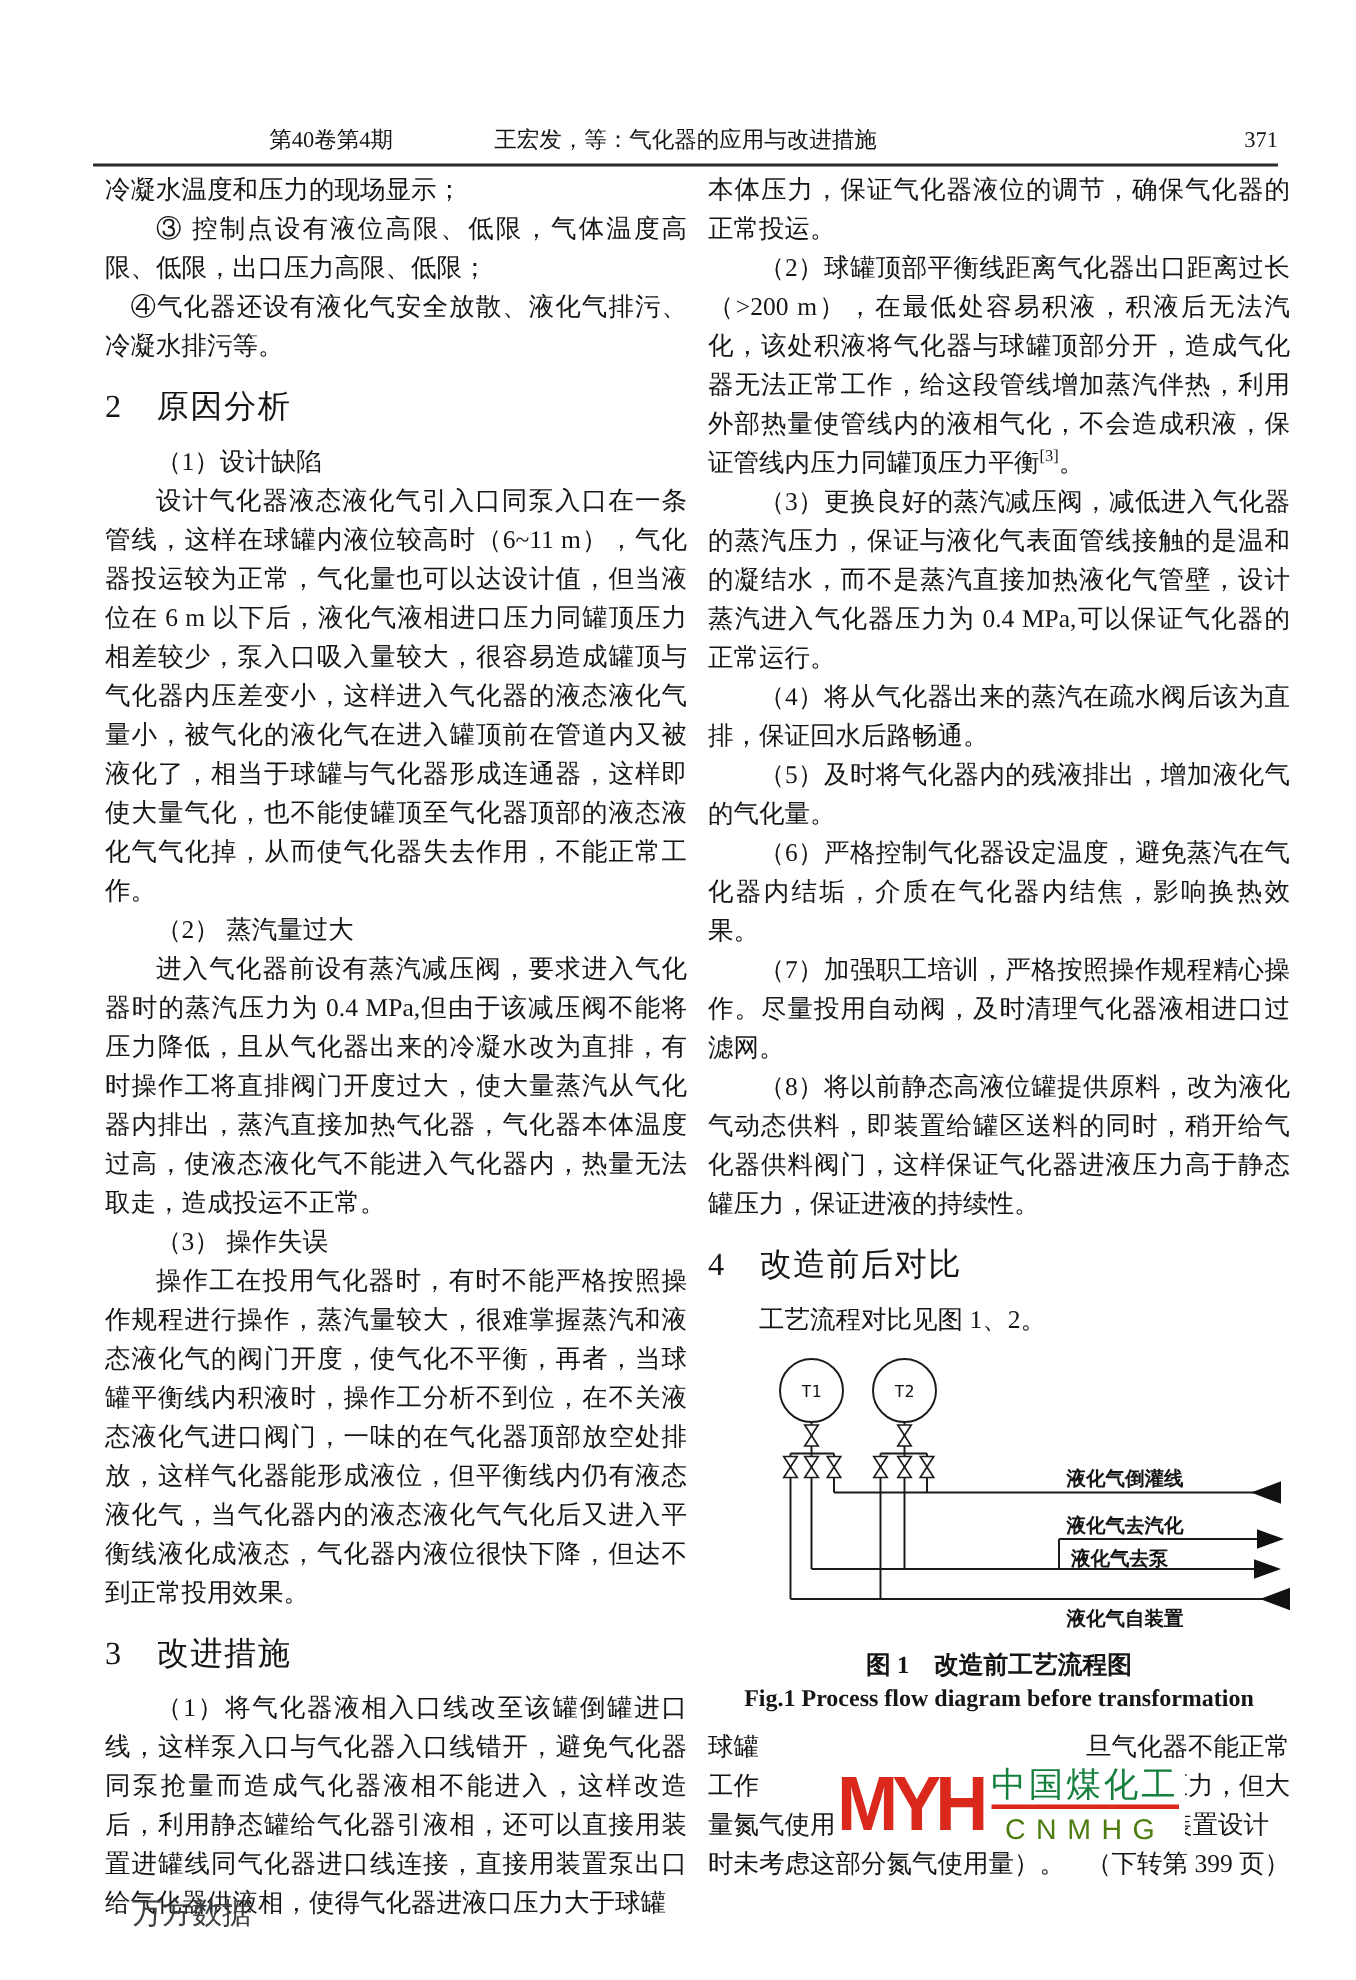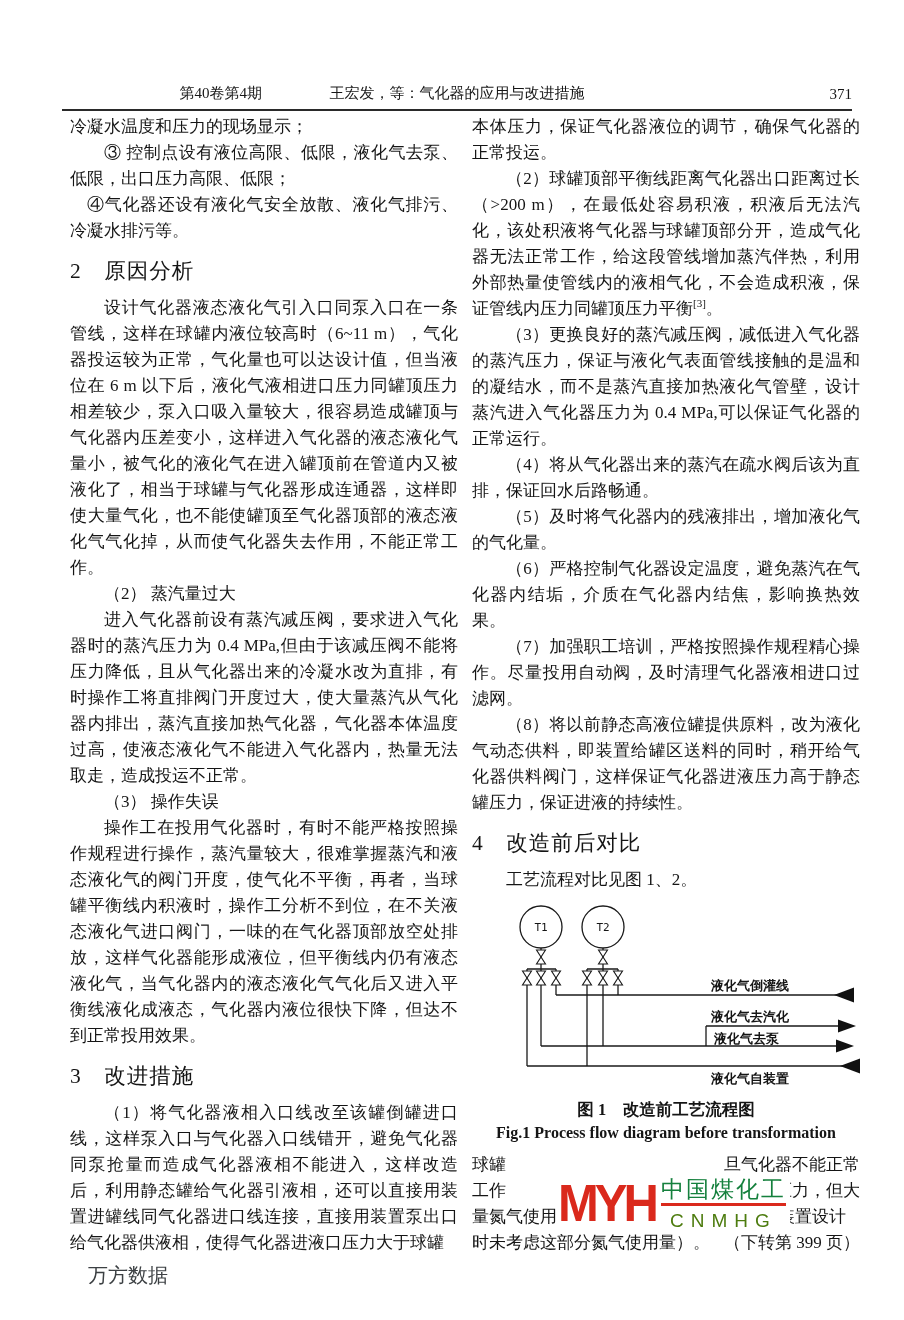--- a/index.html
+++ b/index.html
@@ -44,23 +44,24 @@
   <div class="header">
     <span class="h-left">第40卷第4期</span>
     <span class="h-center">王宏发，等：气化器的应用与改进措施</span>
     <span class="h-right">371</span>
   </div>
 
   <div class="columns">
 
     <div class="col">
       <p class="noind">冷凝水温度和压力的现场显示；</p>
-      <p>③ 控制点设有液位高限、低限，液化气去泵、低限，出口压力高限、低限；</p>
+      <p>③ 控制点设有液位高限、低限，气体温度高限、低限，出口压力高限、低限；</p>
       <p class="ind1">④气化器还设有液化气安全放散、液化气排污、冷凝水排污等。</p>
       <div class="sec">2　原因分析</div>
+      <p>（1）设计缺陷</p>
       <p>设计气化器液态液化气引入口同泵入口在一条管线，这样在球罐内液位较高时（6~11 m），气化器投运较为正常，气化量也可以达设计值，但当液位在 6 m 以下后，液化气液相进口压力同罐顶压力相差较少，泵入口吸入量较大，很容易造成罐顶与气化器内压差变小，这样进入气化器的液态液化气量小，被气化的液化气在进入罐顶前在管道内又被液化了，相当于球罐与气化器形成连通器，这样即使大量气化，也不能使罐顶至气化器顶部的液态液化气气化掉，从而使气化器失去作用，不能正常工作。</p>
       <p>（2） 蒸汽量过大</p>
       <p>进入气化器前设有蒸汽减压阀，要求进入气化器时的蒸汽压力为 0.4 MPa,但由于该减压阀不能将压力降低，且从气化器出来的冷凝水改为直排，有时操作工将直排阀门开度过大，使大量蒸汽从气化器内排出，蒸汽直接加热气化器，气化器本体温度过高，使液态液化气不能进入气化器内，热量无法取走，造成投运不正常。</p>
       <p>（3） 操作失误</p>
       <p>操作工在投用气化器时，有时不能严格按照操作规程进行操作，蒸汽量较大，很难掌握蒸汽和液态液化气的阀门开度，使气化不平衡，再者，当球罐平衡线内积液时，操作工分析不到位，在不关液态液化气进口阀门，一味的在气化器顶部放空处排放，这样气化器能形成液位，但平衡线内仍有液态液化气，当气化器内的液态液化气气化后又进入平衡线液化成液态，气化器内液位很快下降，但达不到正常投用效果。</p>
       <div class="sec">3　改进措施</div>
       <p>（1）将气化器液相入口线改至该罐倒罐进口线，这样泵入口与气化器入口线错开，避免气化器同泵抢量而造成气化器液相不能进入，这样改造后，利用静态罐给气化器引液相，还可以直接用装置进罐线同气化器进口线连接，直接用装置泵出口给气化器供液相，使得气化器进液口压力大于球罐</p>
     </div>
 
     <div class="col">

